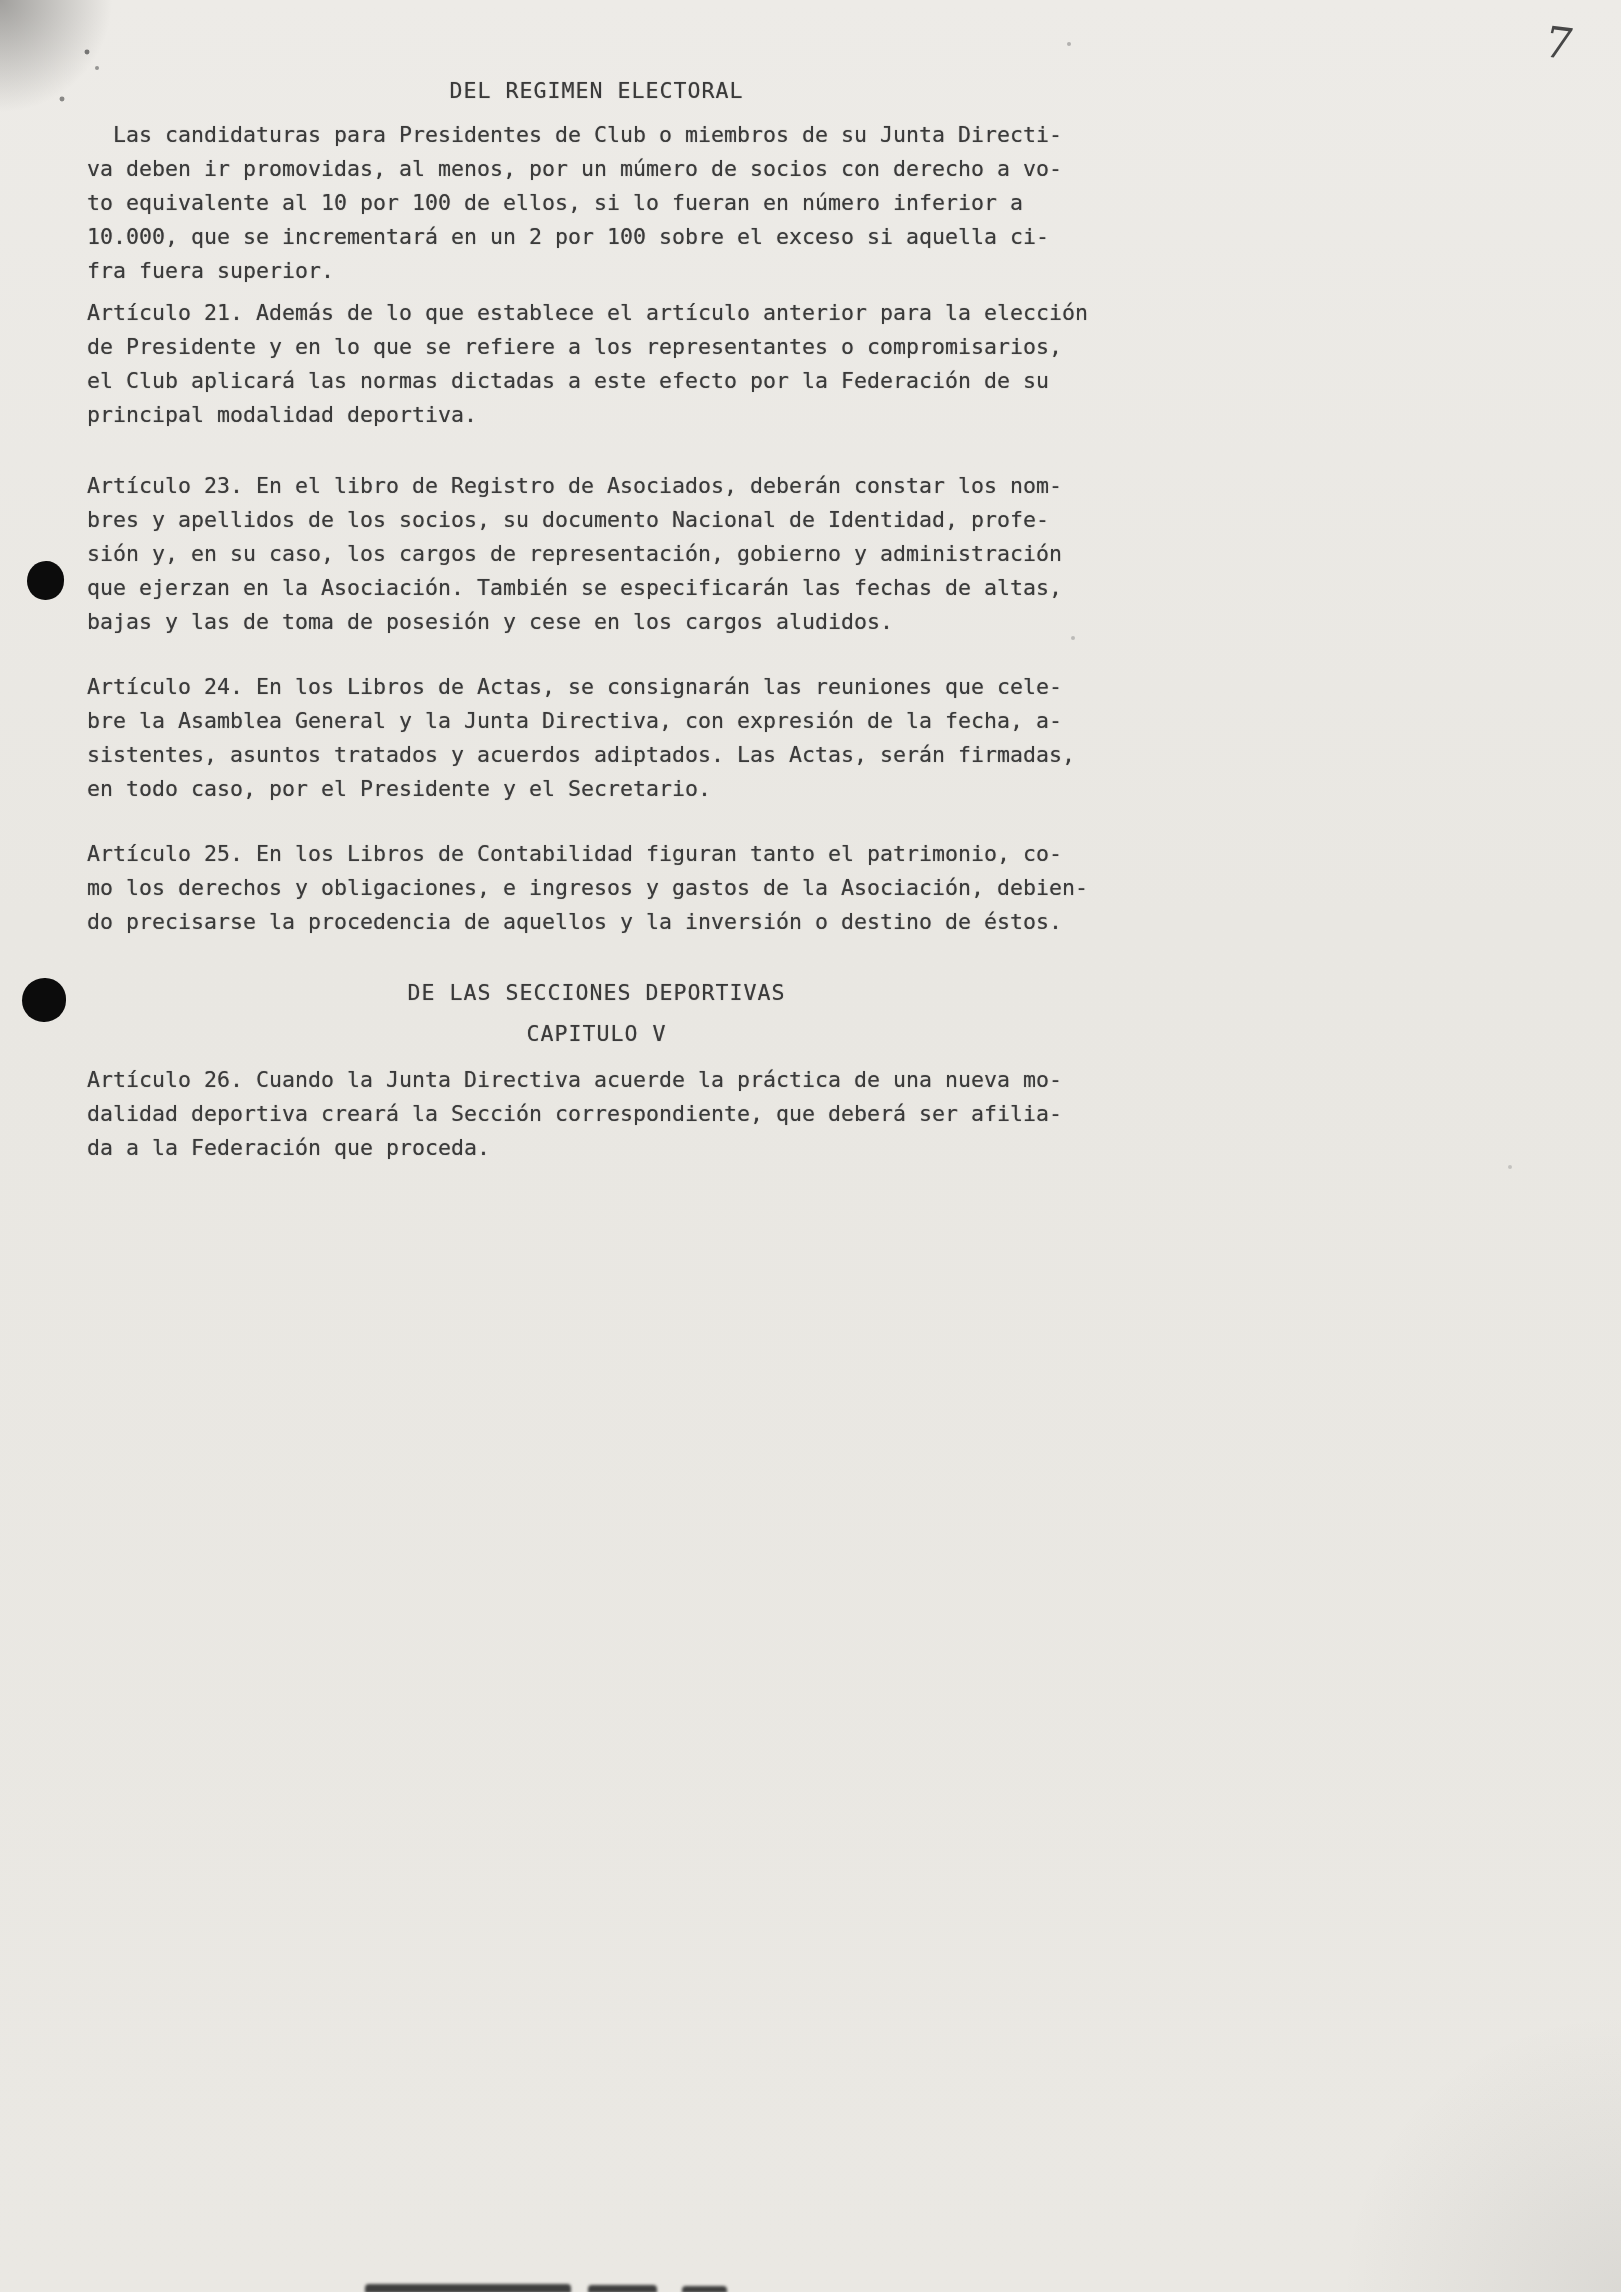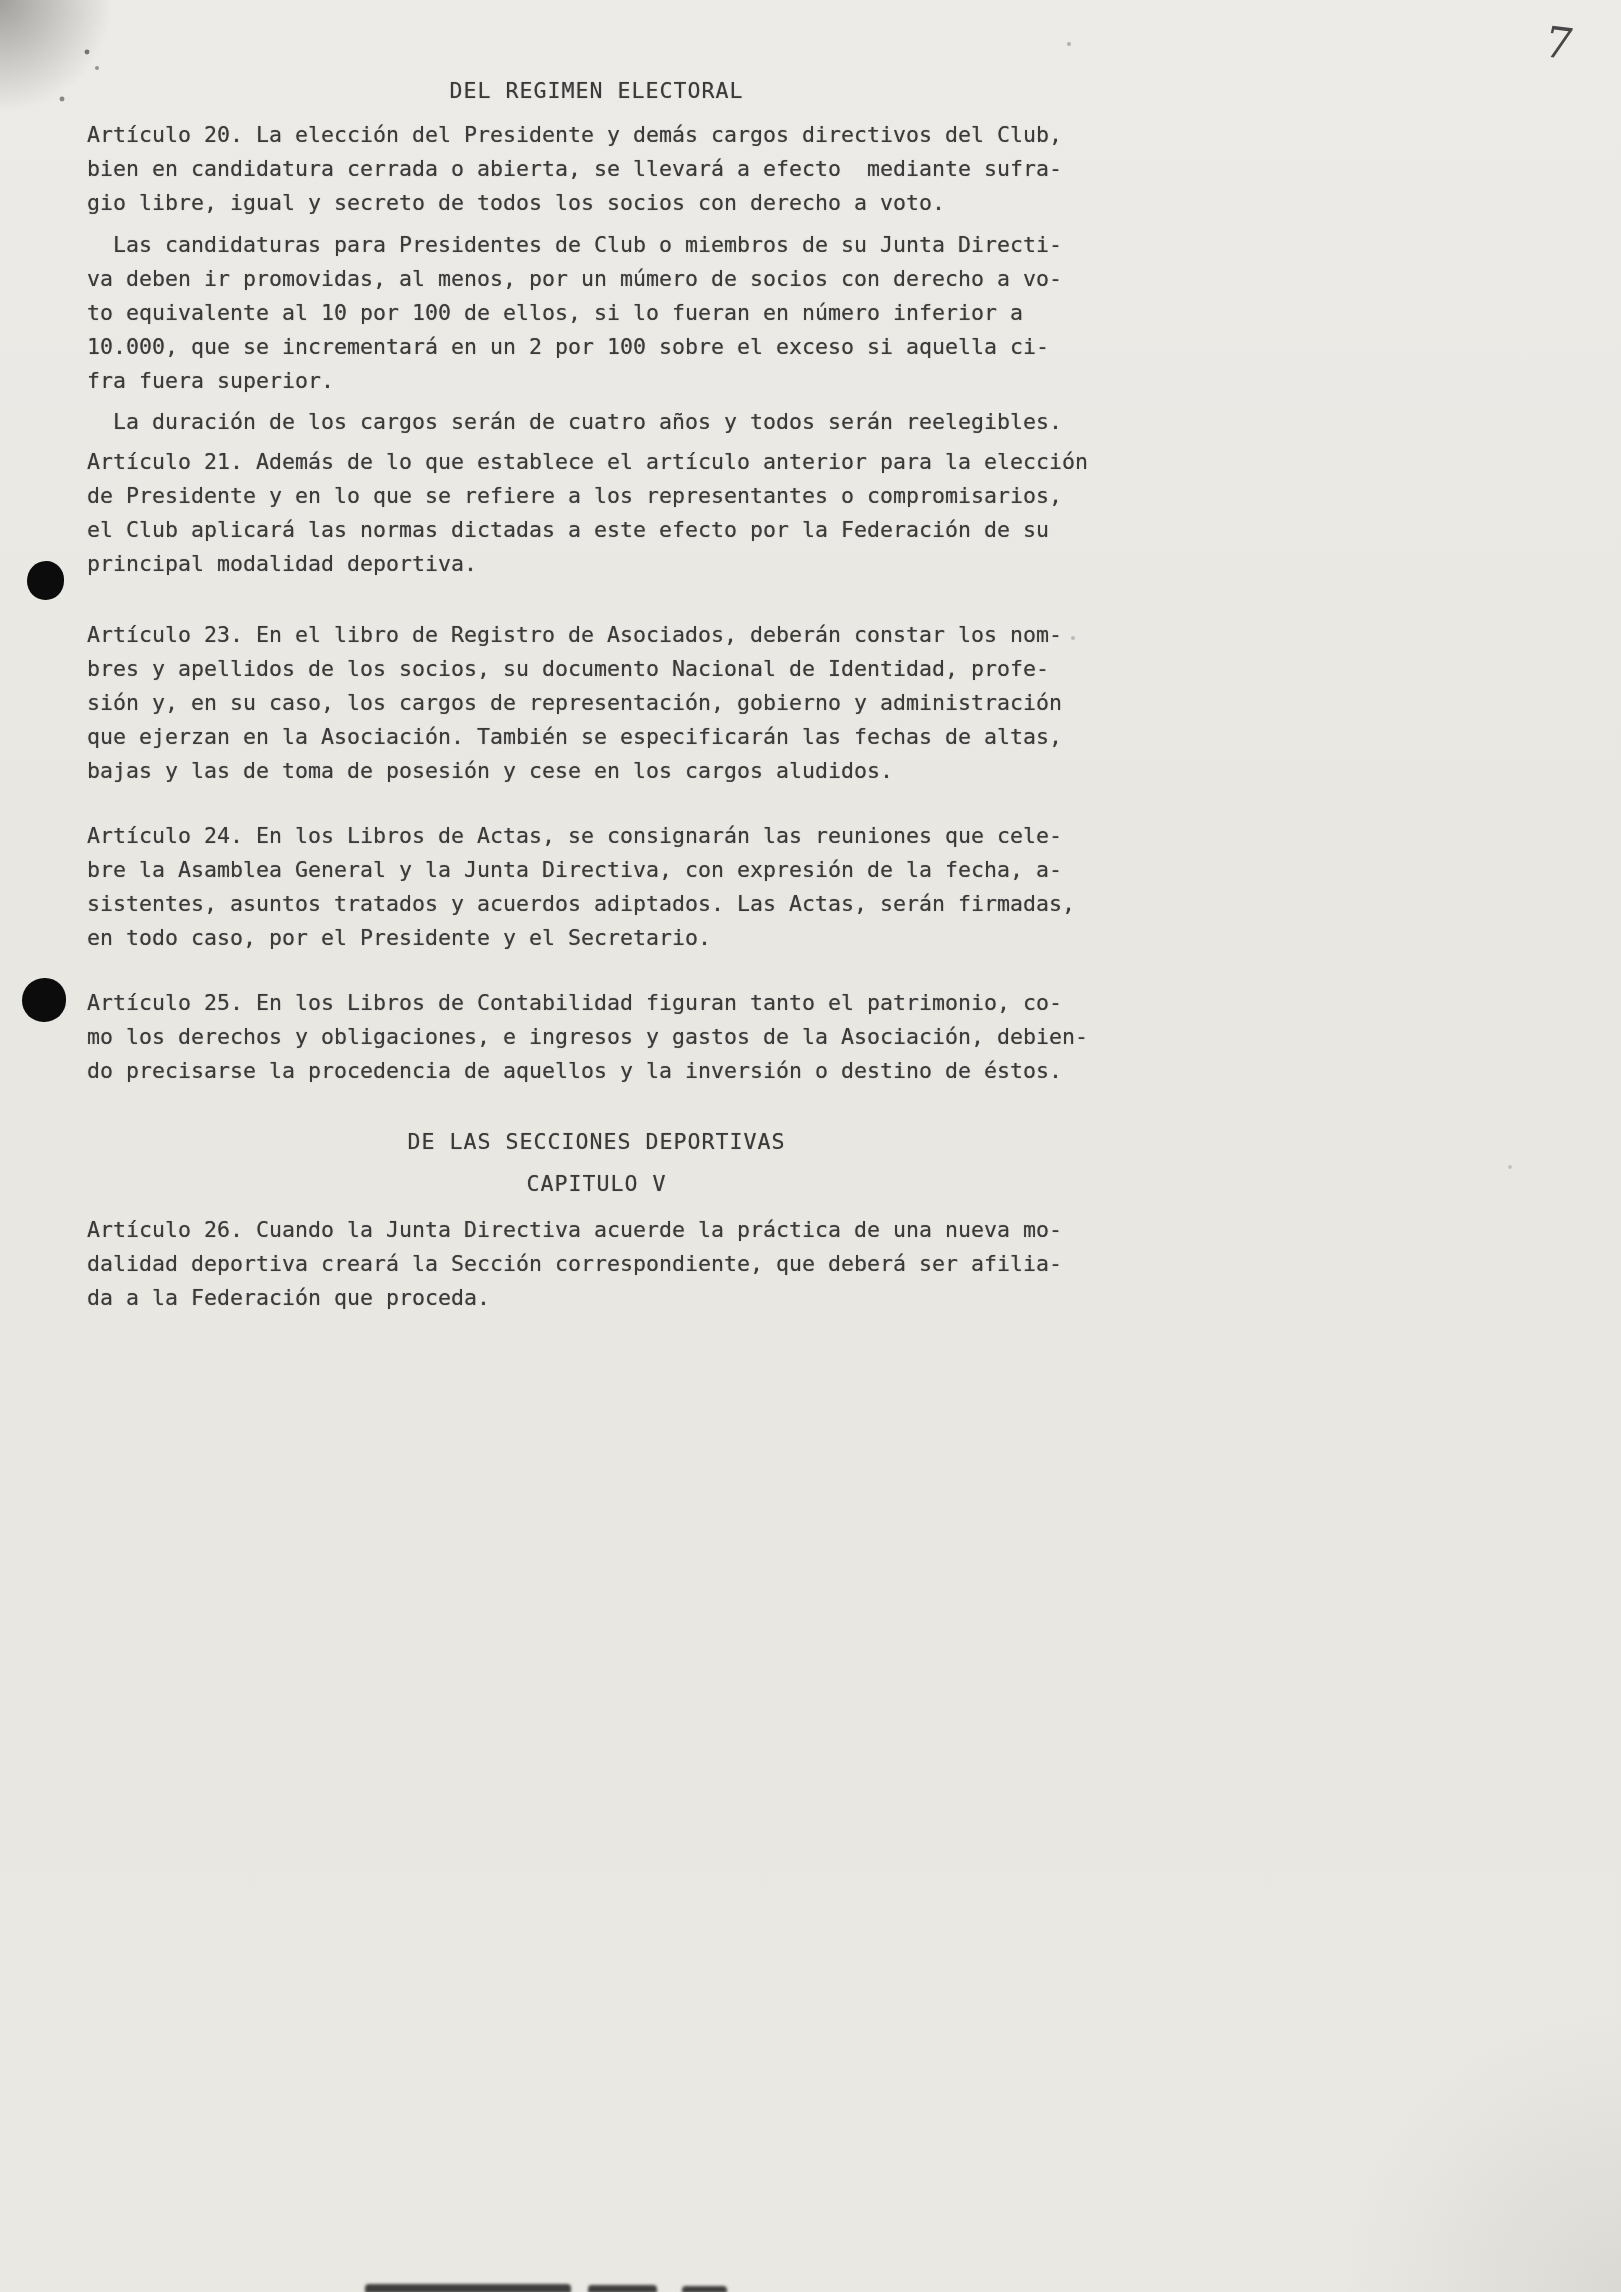--- a/index.html
+++ b/index.html
@@ -82,29 +82,25 @@
 </style>
 </head>
 <body>
 
 <div class="page">
 
   <span class="page-num">7</span>
 
   <div class="text-col">
     <div class="block heading mb10">DEL REGIMEN ELECTORAL</div>
-    <div class="block para mb8">Artículo 20. La elección del Presidente y demás cargos directivos del Club,
-bien en candidatura cerrada o abierta, se llevará a efecto  mediante sufra-
-gio libre, igual y secreto de todos los socios con derecho a voto.</div>
     <div class="block para mb8">  Las candidaturas para Presidentes de Club o miembros de su Junta Directi-
 va deben ir promovidas, al menos, por un múmero de socios con derecho a vo-
 to equivalente al 10 por 100 de ellos, si lo fueran en número inferior a
 10.000, que se incrementará en un 2 por 100 sobre el exceso si aquella ci-
 fra fuera superior.</div>
-    <div class="block para mb6">  La duración de los cargos serán de cuatro años y todos serán reelegibles.</div>
     <div class="block para mb38">Artículo 21. Además de lo que establece el artículo anterior para la elección
 de Presidente y en lo que se refiere a los representantes o compromisarios,
 el Club aplicará las normas dictadas a este efecto por la Federación de su
 principal modalidad deportiva.</div>
     <div class="block para mb32">Artículo 23. En el libro de Registro de Asociados, deberán constar los nom-
 bres y apellidos de los socios, su documento Nacional de Identidad, profe-
 sión y, en su caso, los cargos de representación, gobierno y administración
 que ejerzan en la Asociación. También se especificarán las fechas de altas,
 bajas y las de toma de posesión y cese en los cargos aludidos.</div>
     <div class="block para mb32">Artículo 24. En los Libros de Actas, se consignarán las reuniones que cele-

